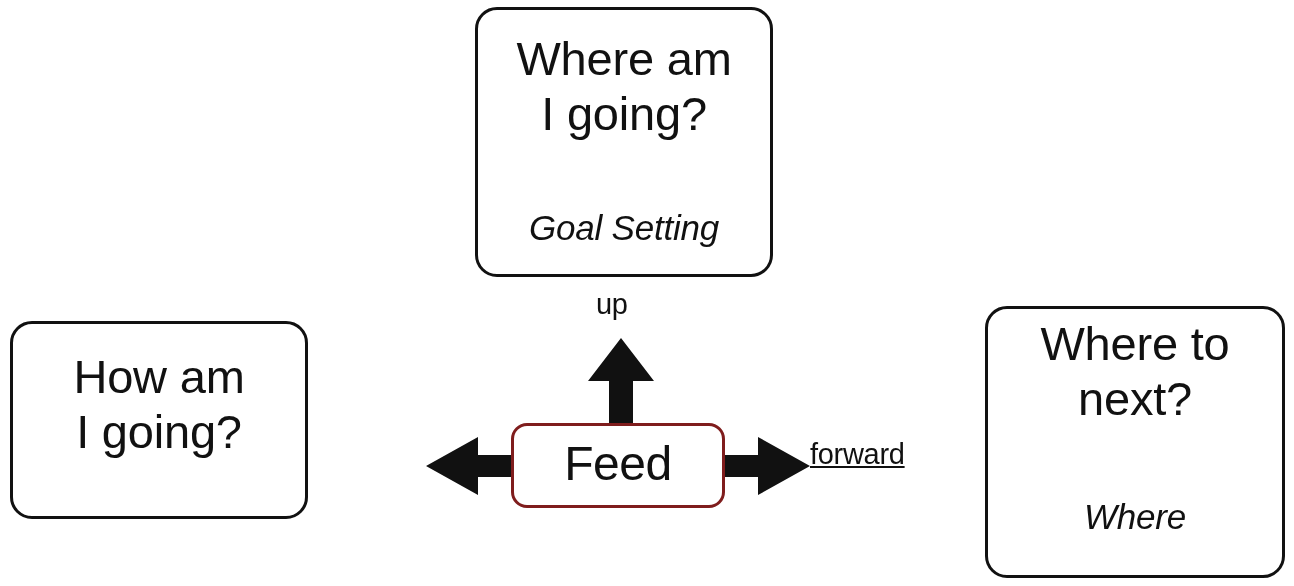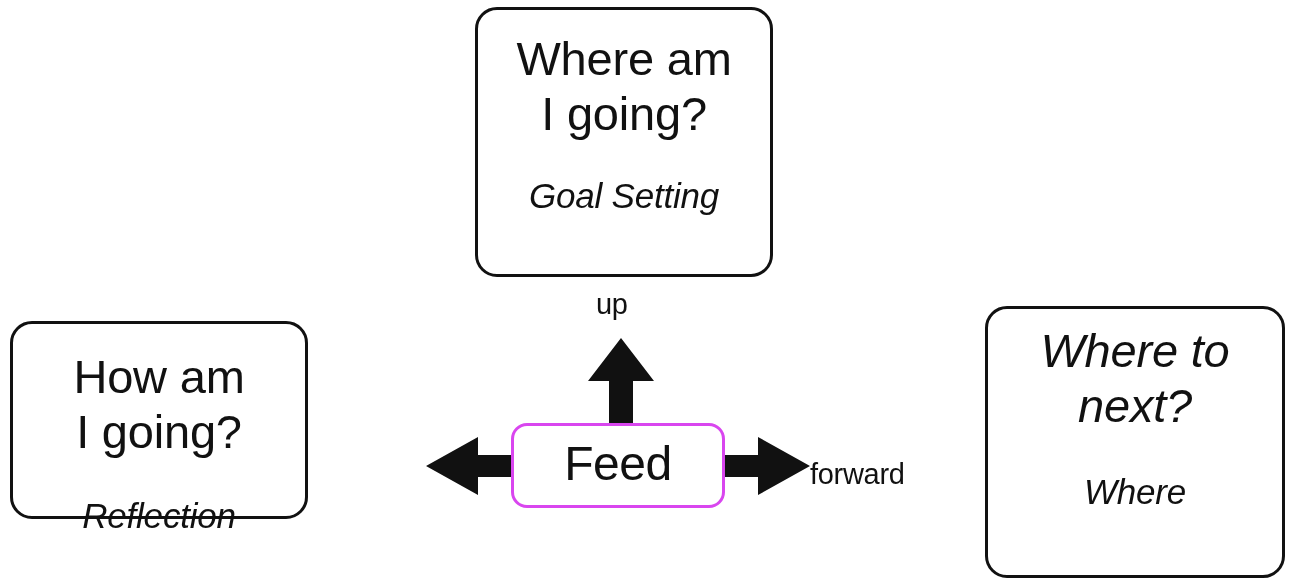--- a/index.html
+++ b/index.html
@@ -24,20 +24,21 @@
   .qbox {
     position: absolute;
     box-sizing: border-box;
     background: #ffffff;
     border: 3px solid #111111;
     border-radius: 22px;
     display: flex;
     flex-direction: column;
     align-items: center;
     justify-content: flex-start;
+    gap: 32px;
   }
   .qbox .qtext {
     font-size: 47px;
     line-height: 1.17;
     text-align: center;
     letter-spacing: -0.2px;
     white-space: pre-line;
     font-weight: 400;
   }
   .qbox .qsub {
@@ -50,33 +51,33 @@
 
   #box-goal      { left: 475px; top: 7px;   width: 298px; height: 270px; }
   #box-goal .qtext { margin-top: 22px; }
   #box-goal .qsub  { margin-top: 34px; }
 
   #box-reflection      { left: 10px; top: 321px; width: 298px; height: 198px; }
   #box-reflection .qtext { margin-top: 26px; }
   #box-reflection .qsub  { margin-top: 36px; }
 
   #box-future      { left: 985px; top: 306px; width: 300px; height: 272px; }
-  #box-future .qtext { margin-top: 15px; font-style: italic; }
+  #box-future .qtext { margin-top: 8px; }
   #box-future .qsub  { margin-top: 38px; }
 
   
   #box-feed {
     position: absolute;
     left: 511px;
     top: 423px;
     width: 214px;
     height: 85px;
     box-sizing: border-box;
     background: #ffffff;
-    border: 3px solid #d946ef;
+    border: 3px solid #7f1d1d;
     border-radius: 16px;
     display: flex;
     align-items: center;
     justify-content: center;
     z-index: 3;
   }
   #box-feed .feed-label {
     font-size: 48px;
     line-height: 1;
     letter-spacing: -0.5px;
@@ -99,37 +100,36 @@
     position: absolute;
     font-size: 29px;
     line-height: 1;
     font-weight: 400;
     letter-spacing: -0.3px;
     white-space: nowrap;
     z-index: 2;
   }
   #label-up      { left: 596px;  top: 290px; }
   #label-back    { left: 325px;  top: 444px; }
-  #label-forward { left: 810px;  top: 460px; }
+  #label-forward { left: 810px;  top: 440px; text-decoration: underline; }
 </style>
 </head>
 <body>
 
 <div id="canvas">
 
   <div class="qbox" id="box-goal">
     <div class="qtext">Where am
 I going?</div>
     <div class="qsub">Goal Setting</div>
   </div>
 
   <div class="qbox" id="box-reflection">
     <div class="qtext">How am
 I going?</div>
-    <div class="qsub">Reflection</div>
   </div>
 
   <div class="qbox" id="box-future">
     <div class="qtext">Where to
 next?</div>
     <div class="qsub">Where</div>
   </div>
 
   <svg class="arrow" id="arrow-up" viewBox="0 0 66 92" xmlns="http://www.w3.org/2000/svg">
     <polygon points="33,0 66,43 45,43 45,92 21,92 21,43 0,43" fill="#111111"></polygon>

